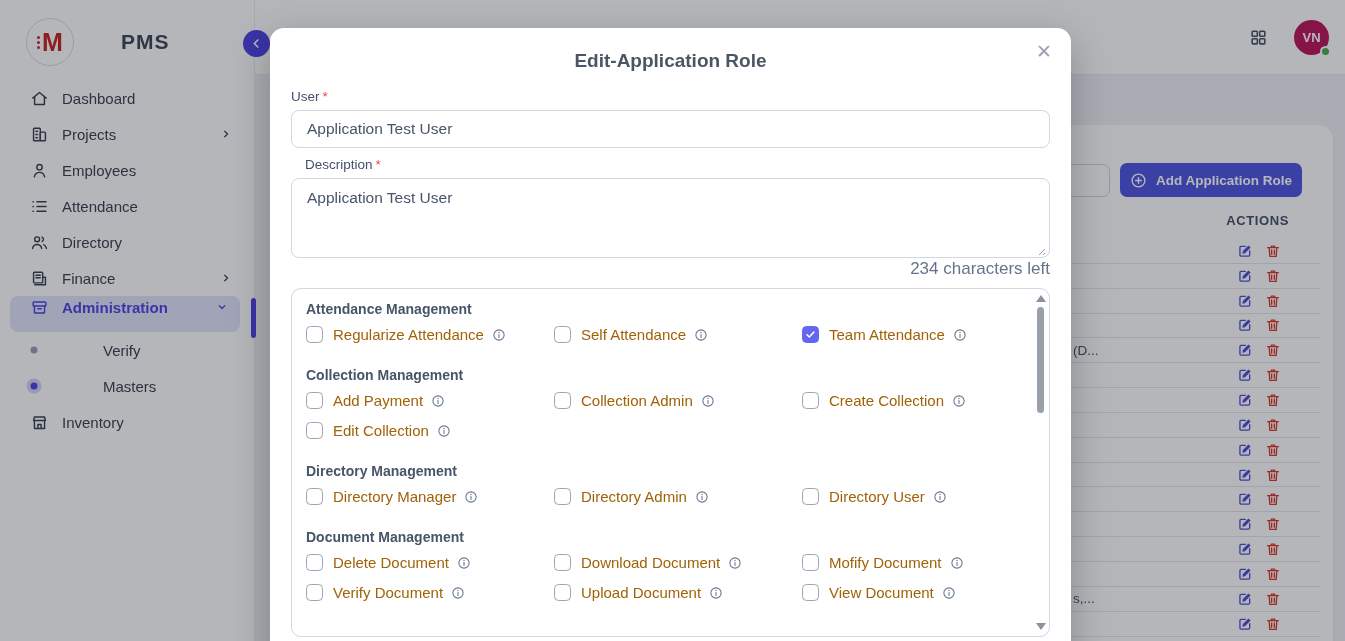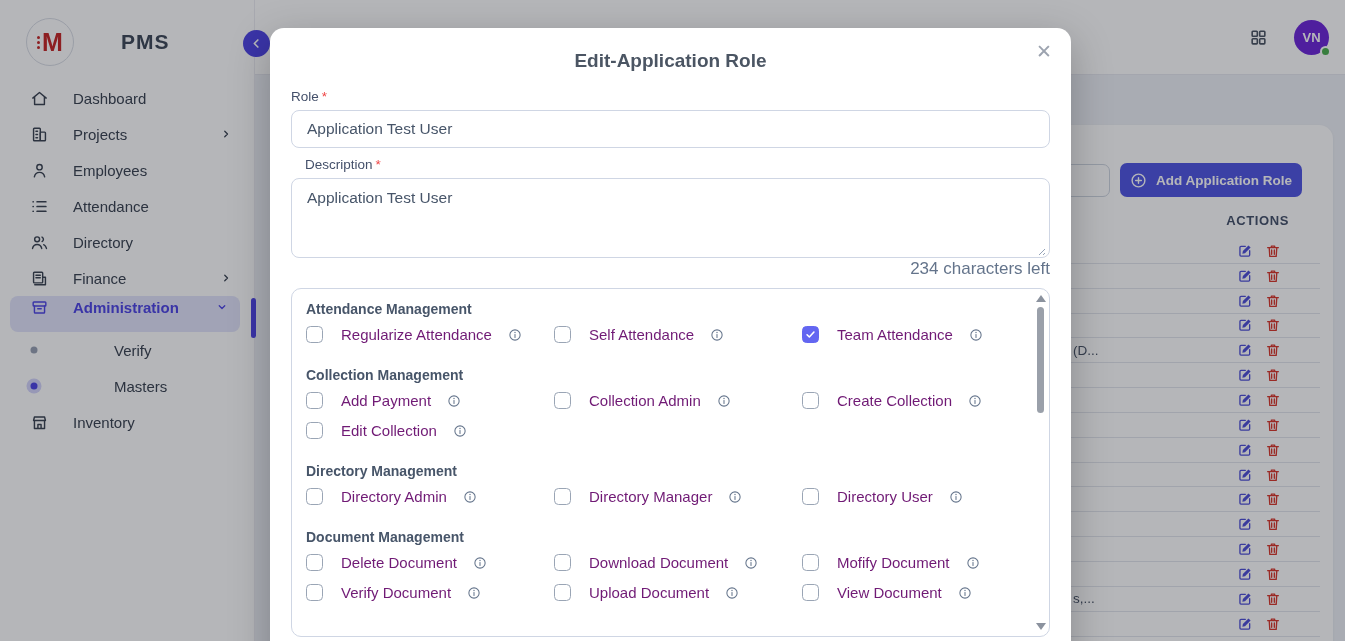--- a/index.html
+++ b/index.html
@@ -10,35 +10,35 @@
   .sidebar { position:absolute; left:0; top:0; width:255px; height:641px; background:#ffffff; border-right:1px solid #ececf2; z-index:1; }
   .logo-row { display:flex; align-items:center; gap:12px; padding:18px 0 0 26px; }
   .logo-circle { width:48px; height:48px; border-radius:50%; border:1px solid #d9dde5; display:flex; align-items:center; justify-content:center; gap:2px; background:#fff; }
   .logo-dots { display:flex; flex-direction:column; gap:2px; }
   .logo-dots i { width:3px; height:3px; background:#c62828; border-radius:50%; display:block; }
   .logo-m { color:#c62828; font-size:25px; font-weight:bold; line-height:1; }
   .brand-name { font-size:21px; font-weight:bold; color:#3f4a5a; letter-spacing:1px;margin-left:35px; }
   .nav { position:absolute; top:80px; left:0; right:0; }
   .nav-item { position:relative; height:36px; display:flex; align-items:center; padding:0 22px 0 30px; color:#3b4452; font-size:15px; cursor:pointer; }
   .nav-item svg { width:19px; height:19px; flex:0 0 19px; }
-  .nav-label { margin-left:24px; flex:1; }
+  .nav-label { margin-left:13px; flex:1; }
   .nav-chev svg { width:12px; height:12px; }
   .nav-item.active { background:#e2e4fb; border-radius:8px; margin:0 14px 0 10px; padding:0 12px 14px 20px; color:#4f46e5; font-weight:bold; }
   .nav-item.sub { padding-left:90px; font-size:15px; color:#3b4452; }
   .sub-dot { position:absolute; left:34px; top:50%; transform:translate(-50%,-50%); width:7px; height:7px; border-radius:50%; background:#98a1b3; }
   .sub-dot.on { background:#4f46e5; box-shadow:0 0 0 4px rgba(99,102,241,.28); }
   .active-bar { position:absolute; left:251px; top:298px; width:5px; height:40px; border-radius:4px; background:#4f46e5; z-index:3; }
   .collapse-btn { position:absolute; left:243px; top:30px; width:27px; height:27px; border-radius:50%; background:#4f46e5; color:#fff; display:flex; align-items:center; justify-content:center; z-index:4; border:none; }
   .collapse-btn svg { width:13px; height:13px; }
 
   .topbar { position:absolute; left:255px; top:0; right:0; height:75px; background:#fff; border-bottom:1px solid #e7e9f0; z-index:1; }
   .topbar-right { position:absolute; right:16px; top:0; height:75px; display:flex; align-items:center; gap:26px; }
   .grid-btn { background:none; border:none; color:#4b5563; cursor:pointer; }
   .grid-btn svg { width:19px; height:19px; display:block; }
-  .avatar { position:relative; width:35px; height:35px; border-radius:50%; background:#6d28d9; color:#fff; font-size:13px; font-weight:bold; display:flex; align-items:center; justify-content:center; }
+  .avatar { position:relative; width:35px; height:35px; border-radius:50%; background:#be185d; color:#fff; font-size:13px; font-weight:bold; display:flex; align-items:center; justify-content:center; }
   .avatar-dot { position:absolute; right:-2px; bottom:-2px; width:11px; height:11px; border-radius:50%; background:#4caf50; border:2px solid #fff; }
 
   .content { position:absolute; left:255px; top:75px; right:0; bottom:0; background:#eef1f6; z-index:1; }
   .card { position:absolute; left:30px; top:50px; width:1048px; height:700px; background:#fff; border-radius:14px; box-shadow:0 1px 3px rgba(20,30,60,.06); }
   .search-box { position:absolute; left:585px; top:39px; width:240px; height:33px; border:1px solid #cfd6e0; border-radius:7px; background:#fff; padding:0 10px; font-size:14px; color:#475569; }
   .add-role-btn { position:absolute; left:835px; top:38px; width:182px; height:34px; background:#5157e2; border:none; border-radius:7px; color:#fff; font-size:13.5px; font-weight:bold; display:flex; align-items:center; justify-content:center; gap:9px; cursor:pointer; }
   .add-role-btn svg { width:17px; height:17px; }
   .actions-header { position:absolute; right:44px; top:88px; font-size:13px; font-weight:bold; color:#46526b; letter-spacing:.6px; }
   .table-rows { position:absolute; left:15px; right:13px; top:114px; }
   .t-row { position:relative; height:24.85px; border-bottom:1px solid #e3e6ec; display:flex; align-items:center; justify-content:flex-end; gap:12px; padding-right:39px; }
@@ -60,21 +60,21 @@
   .role-input { position:absolute; left:21px; top:82px; width:759px; height:38px; border:1px solid #cfd6e4; border-radius:8px; padding:0 15px; font-size:15.5px; color:#475569; font-family:"Liberation Sans", sans-serif; background:#fff; }
   .desc-area { position:absolute; left:21px; top:150px; width:759px; height:80px; border:1px solid #cfd6e4; border-radius:8px; padding:10px 15px; font-size:15.5px; color:#475569; font-family:"Liberation Sans", sans-serif; resize:none; background:#fff; }
   .resize-grip { position:absolute; left:766px; top:218px; width:9px; height:9px; background:repeating-linear-gradient(135deg, transparent 0 2px, #94a3b8 2px 3px); clip-path:polygon(100% 0, 100% 100%, 0 100%); }
   .chars-left { position:absolute; right:21px; top:231px; font-size:17px; color:#64748b; }
 
   .perm-panel { position:absolute; left:21px; top:260px; width:759px; height:349px; border:1px solid #cfd6e4; border-radius:10px; overflow:hidden; }
   .perm-inner { position:absolute; left:0; top:0; right:16px; bottom:0; padding:12px 0 0 14px; overflow:hidden; }
   .perm-section { margin-bottom:24px; }
   .perm-title { font-size:14px; font-weight:bold; color:#475569; margin-bottom:9px; }
   .perm-grid { display:grid; grid-template-columns:repeat(3,248px); row-gap:13px; }
-  .perm-item { display:flex; align-items:center; gap:18px; font-size:15px; color:#701a75; cursor:pointer; }
+  .perm-item { display:flex; align-items:center; gap:10px; font-size:15px; color:#a16207; cursor:pointer; }
   .cb { width:17px; height:17px; border:1.6px solid #9aa5b5; border-radius:4.5px; background:#fff; flex:0 0 17px; display:flex; align-items:center; justify-content:center; }
   .cb.checked { background:#6366f1; border-color:#6366f1; }
   .cb svg { width:11px; height:11px; }
   .info-ic { color:#64748b; line-height:0; margin-left:-2px; }
   .info-ic svg { width:14px; height:14px; }
 
   .perm-scroll { position:absolute; right:2px; top:2px; bottom:2px; width:13px; }
   .scr-arrow { position:absolute; left:0; right:0; margin:auto; width:0; height:0; border-left:5px solid transparent; border-right:5px solid transparent; }
   .scr-up { top:4px; border-bottom:7px solid #8b929e; }
   .scr-down { bottom:4px; border-top:7px solid #8b929e; }
@@ -364,21 +364,21 @@
   </section>
 </main>
 
 <div class="overlay"></div>
 
 <div class="modal">
   <div class="modal-title">Edit-Application Role</div>
   <button class="modal-close">✕</button>
 
   <label class="f-label lbl-role">
-    <span>Role</span><span class="req">*</span>
+    <span>User</span><span class="req">*</span>
   </label>
   <input class="role-input" value="Application Test User" style="">
 
   <label class="f-label lbl-desc">
     <span>Description</span><span class="req">*</span>
   </label>
   <textarea class="desc-area" style="">Application Test User</textarea>
   <span class="resize-grip"></span>
   <div class="chars-left">234 characters left</div>
 
@@ -459,30 +459,30 @@
                   <circle cx="12" cy="7.6" r="1.2" fill="currentColor" stroke="none"></circle>
                 </svg></span>
             </label>
           </div>
         </div>
         <div class="perm-section">
           <div class="perm-title">Directory Management</div>
           <div class="perm-grid">
             <label class="perm-item">
               <span class="cb"></span>
+              <span>Directory Manager</span>
+              <span class="info-ic"><svg viewBox="0 0 24 24" fill="none" stroke="currentColor" stroke-width="1.8">
+                  <circle cx="12" cy="12" r="8.8"></circle>
+                  <path d="M12 11v5.2" stroke-linecap="round"></path>
+                  <circle cx="12" cy="7.6" r="1.2" fill="currentColor" stroke="none"></circle>
+                </svg></span>
+            </label>
+            <label class="perm-item">
+              <span class="cb"></span>
               <span>Directory Admin</span>
-              <span class="info-ic"><svg viewBox="0 0 24 24" fill="none" stroke="currentColor" stroke-width="1.8">
-                  <circle cx="12" cy="12" r="8.8"></circle>
-                  <path d="M12 11v5.2" stroke-linecap="round"></path>
-                  <circle cx="12" cy="7.6" r="1.2" fill="currentColor" stroke="none"></circle>
-                </svg></span>
-            </label>
-            <label class="perm-item">
-              <span class="cb"></span>
-              <span>Directory Manager</span>
               <span class="info-ic"><svg viewBox="0 0 24 24" fill="none" stroke="currentColor" stroke-width="1.8">
                   <circle cx="12" cy="12" r="8.8"></circle>
                   <path d="M12 11v5.2" stroke-linecap="round"></path>
                   <circle cx="12" cy="7.6" r="1.2" fill="currentColor" stroke="none"></circle>
                 </svg></span>
             </label>
             <label class="perm-item">
               <span class="cb"></span>
               <span>Directory User</span>
               <span class="info-ic"><svg viewBox="0 0 24 24" fill="none" stroke="currentColor" stroke-width="1.8">

